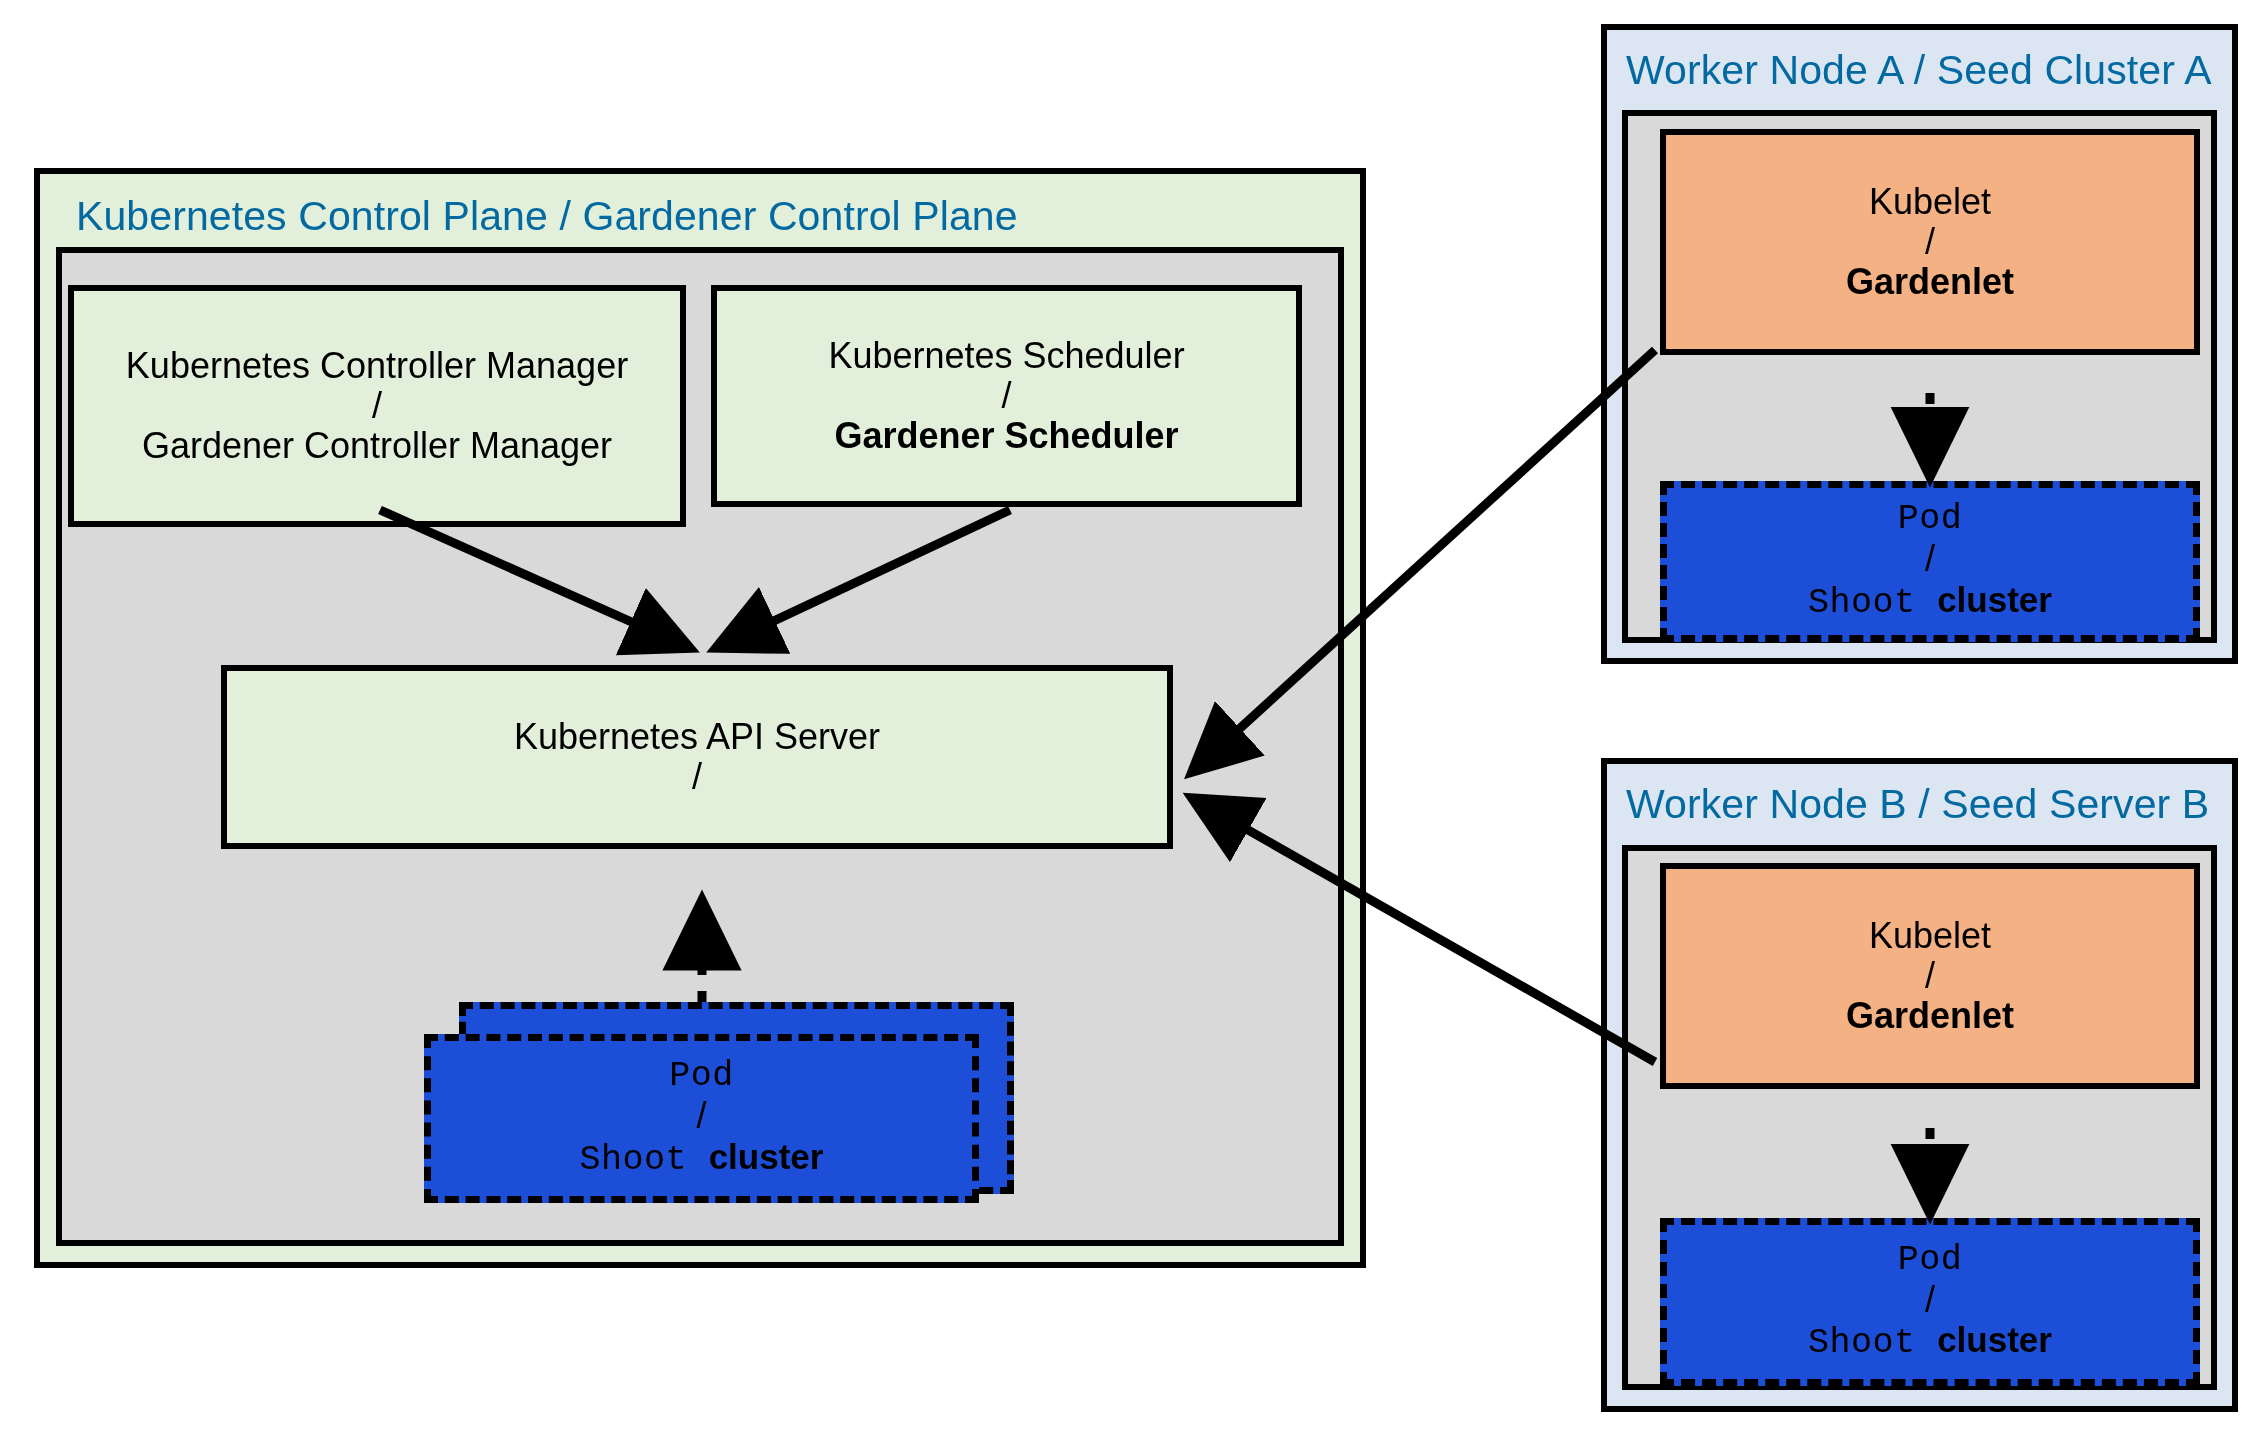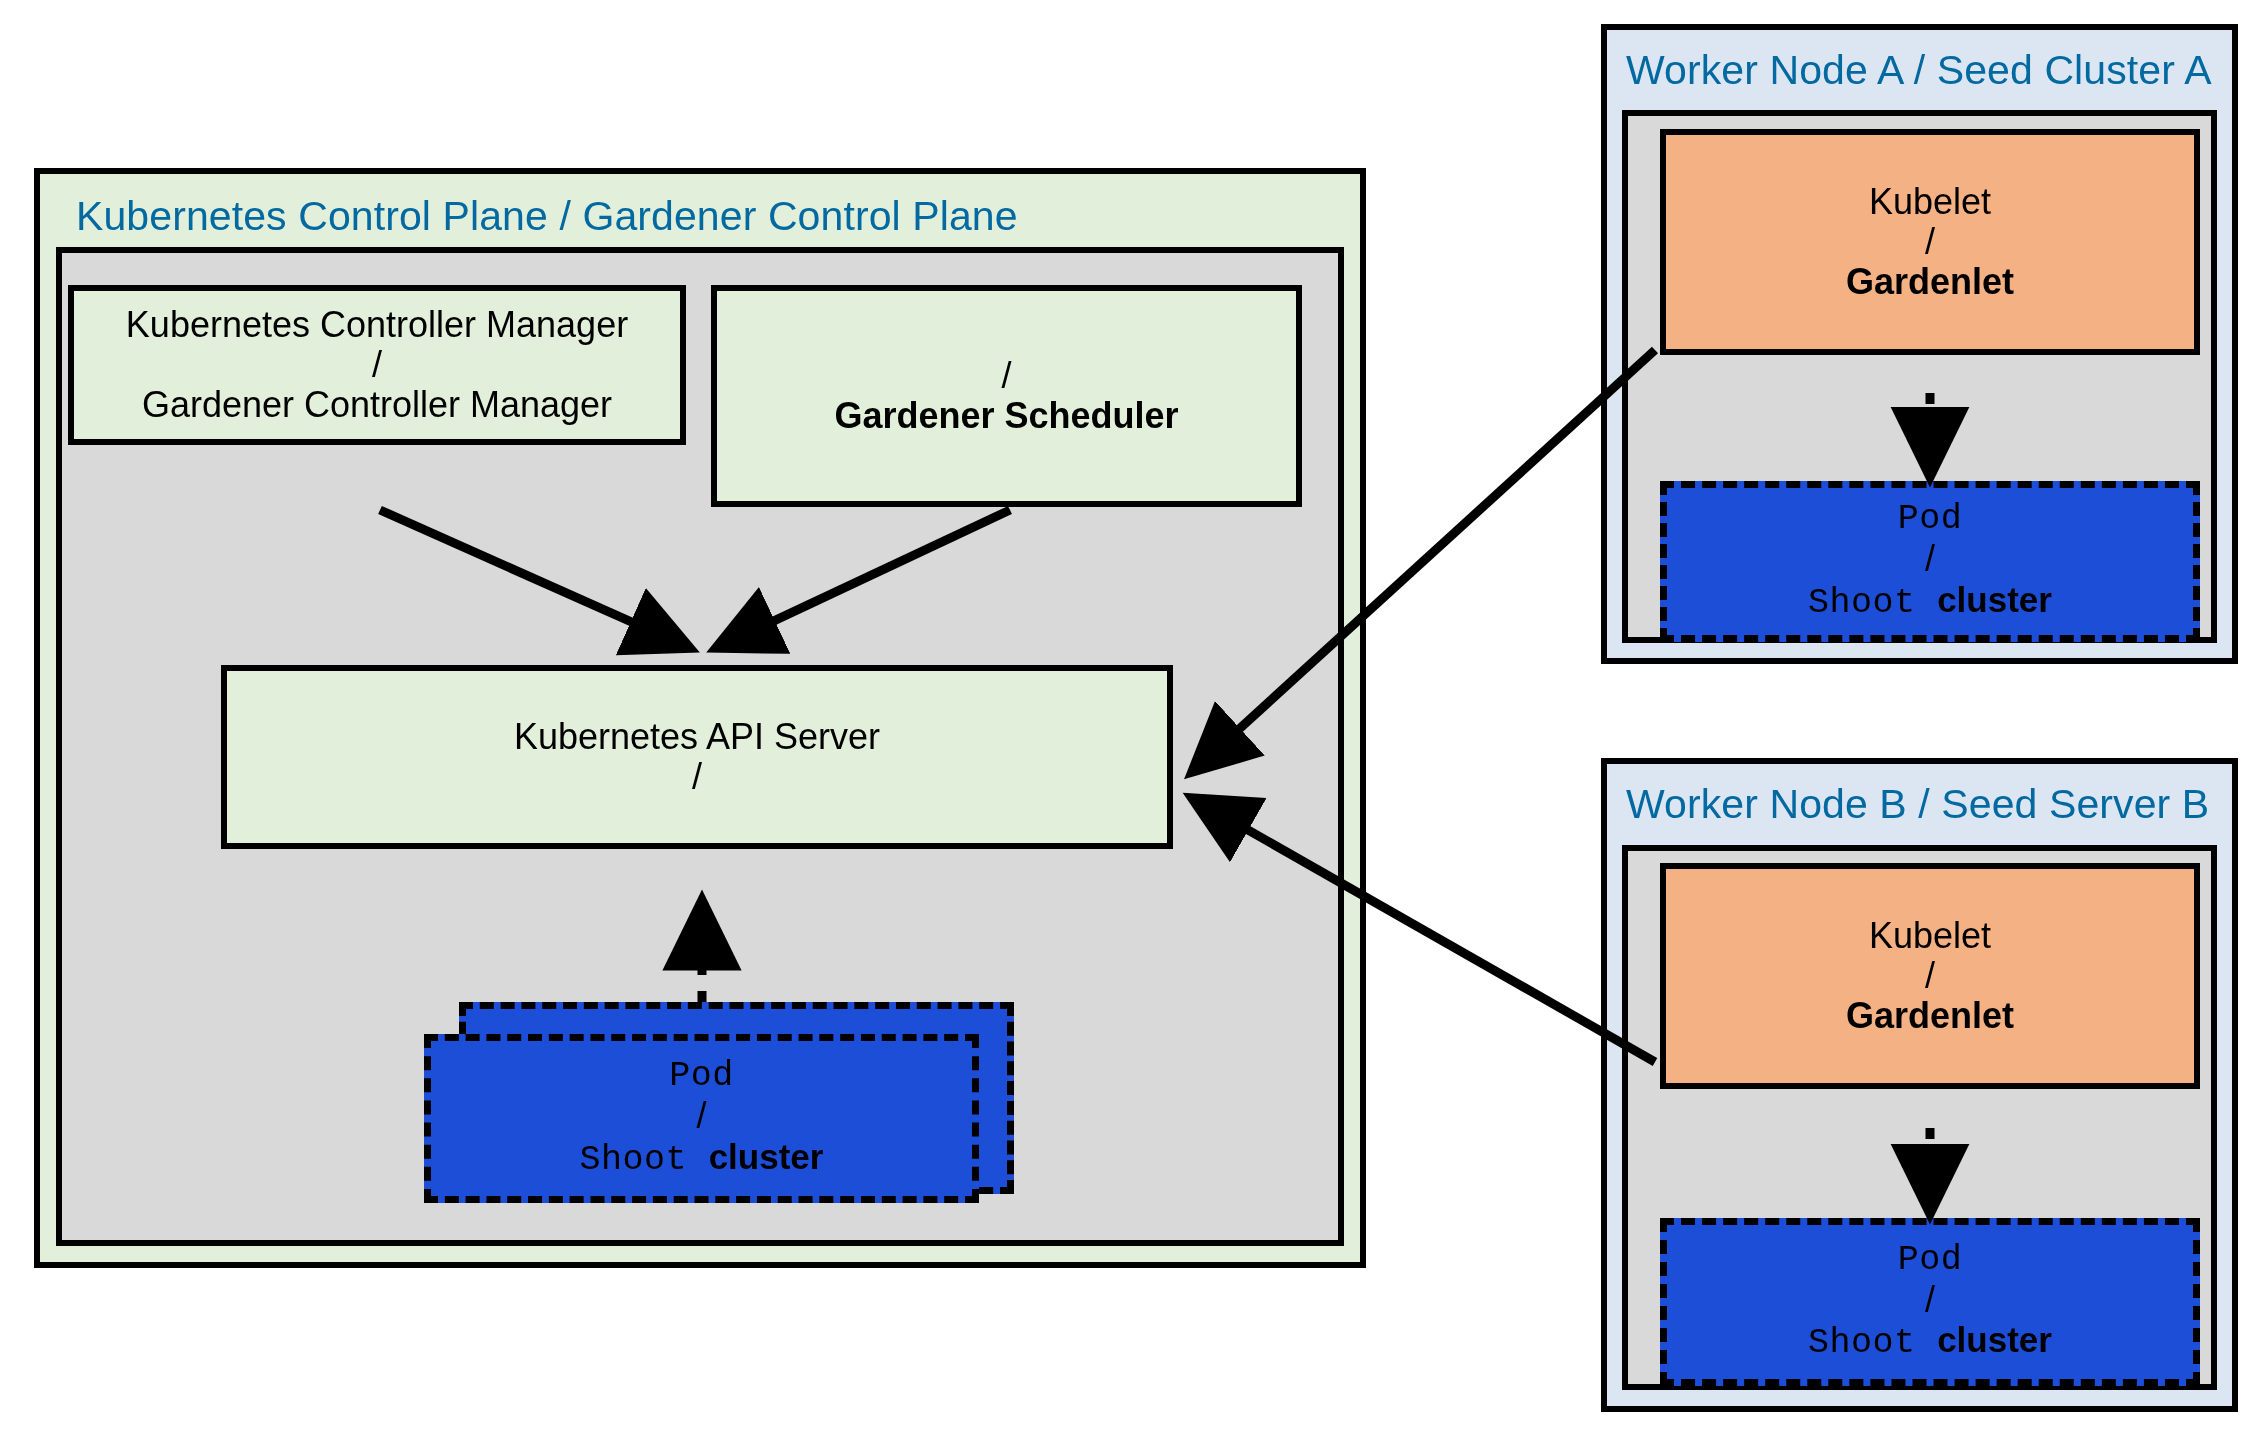--- a/index.html
+++ b/index.html
@@ -94,30 +94,31 @@
 <body>
 
 <div id="stage">
 
   <div class="box solid-border fill-green" style="left:34px; top:168px; width:1332px; height:1100px; display:block;">
     <div class="container-title" style="left:36px; top:22px;">Kubernetes Control Plane / Gardener Control Plane</div>
   </div>
 
   <div class="box solid-border fill-gray" style="left:56px; top:247px; width:1288px; height:999px; display:block;"></div>
 
-  <div class="box solid-border fill-green" style="left:68px; top:285px; width:618px; height:160px;">
+  <div class="box solid-border fill-green" style="left:68px; top:285px; width:618px; height:242px;">
     <div class="lines">
       <span class="ln">Kubernetes Controller Manager</span>
       <span class="ln slash">/</span>
       <span class="ln">Gardener Controller Manager</span>
     </div>
   </div>
 
   <div class="box solid-border fill-green" style="left:711px; top:285px; width:591px; height:222px;">
     <div class="lines">
+      <span class="ln">Kubernetes Scheduler</span>
       <span class="ln slash">/</span>
       <span class="ln bold">Gardener Scheduler</span>
     </div>
   </div>
 
   <div class="box solid-border fill-green" style="left:221px; top:665px; width:952px; height:184px;">
     <div class="lines">
       <span class="ln">Kubernetes API Server</span>
       <span class="ln slash">/</span>
     </div>

